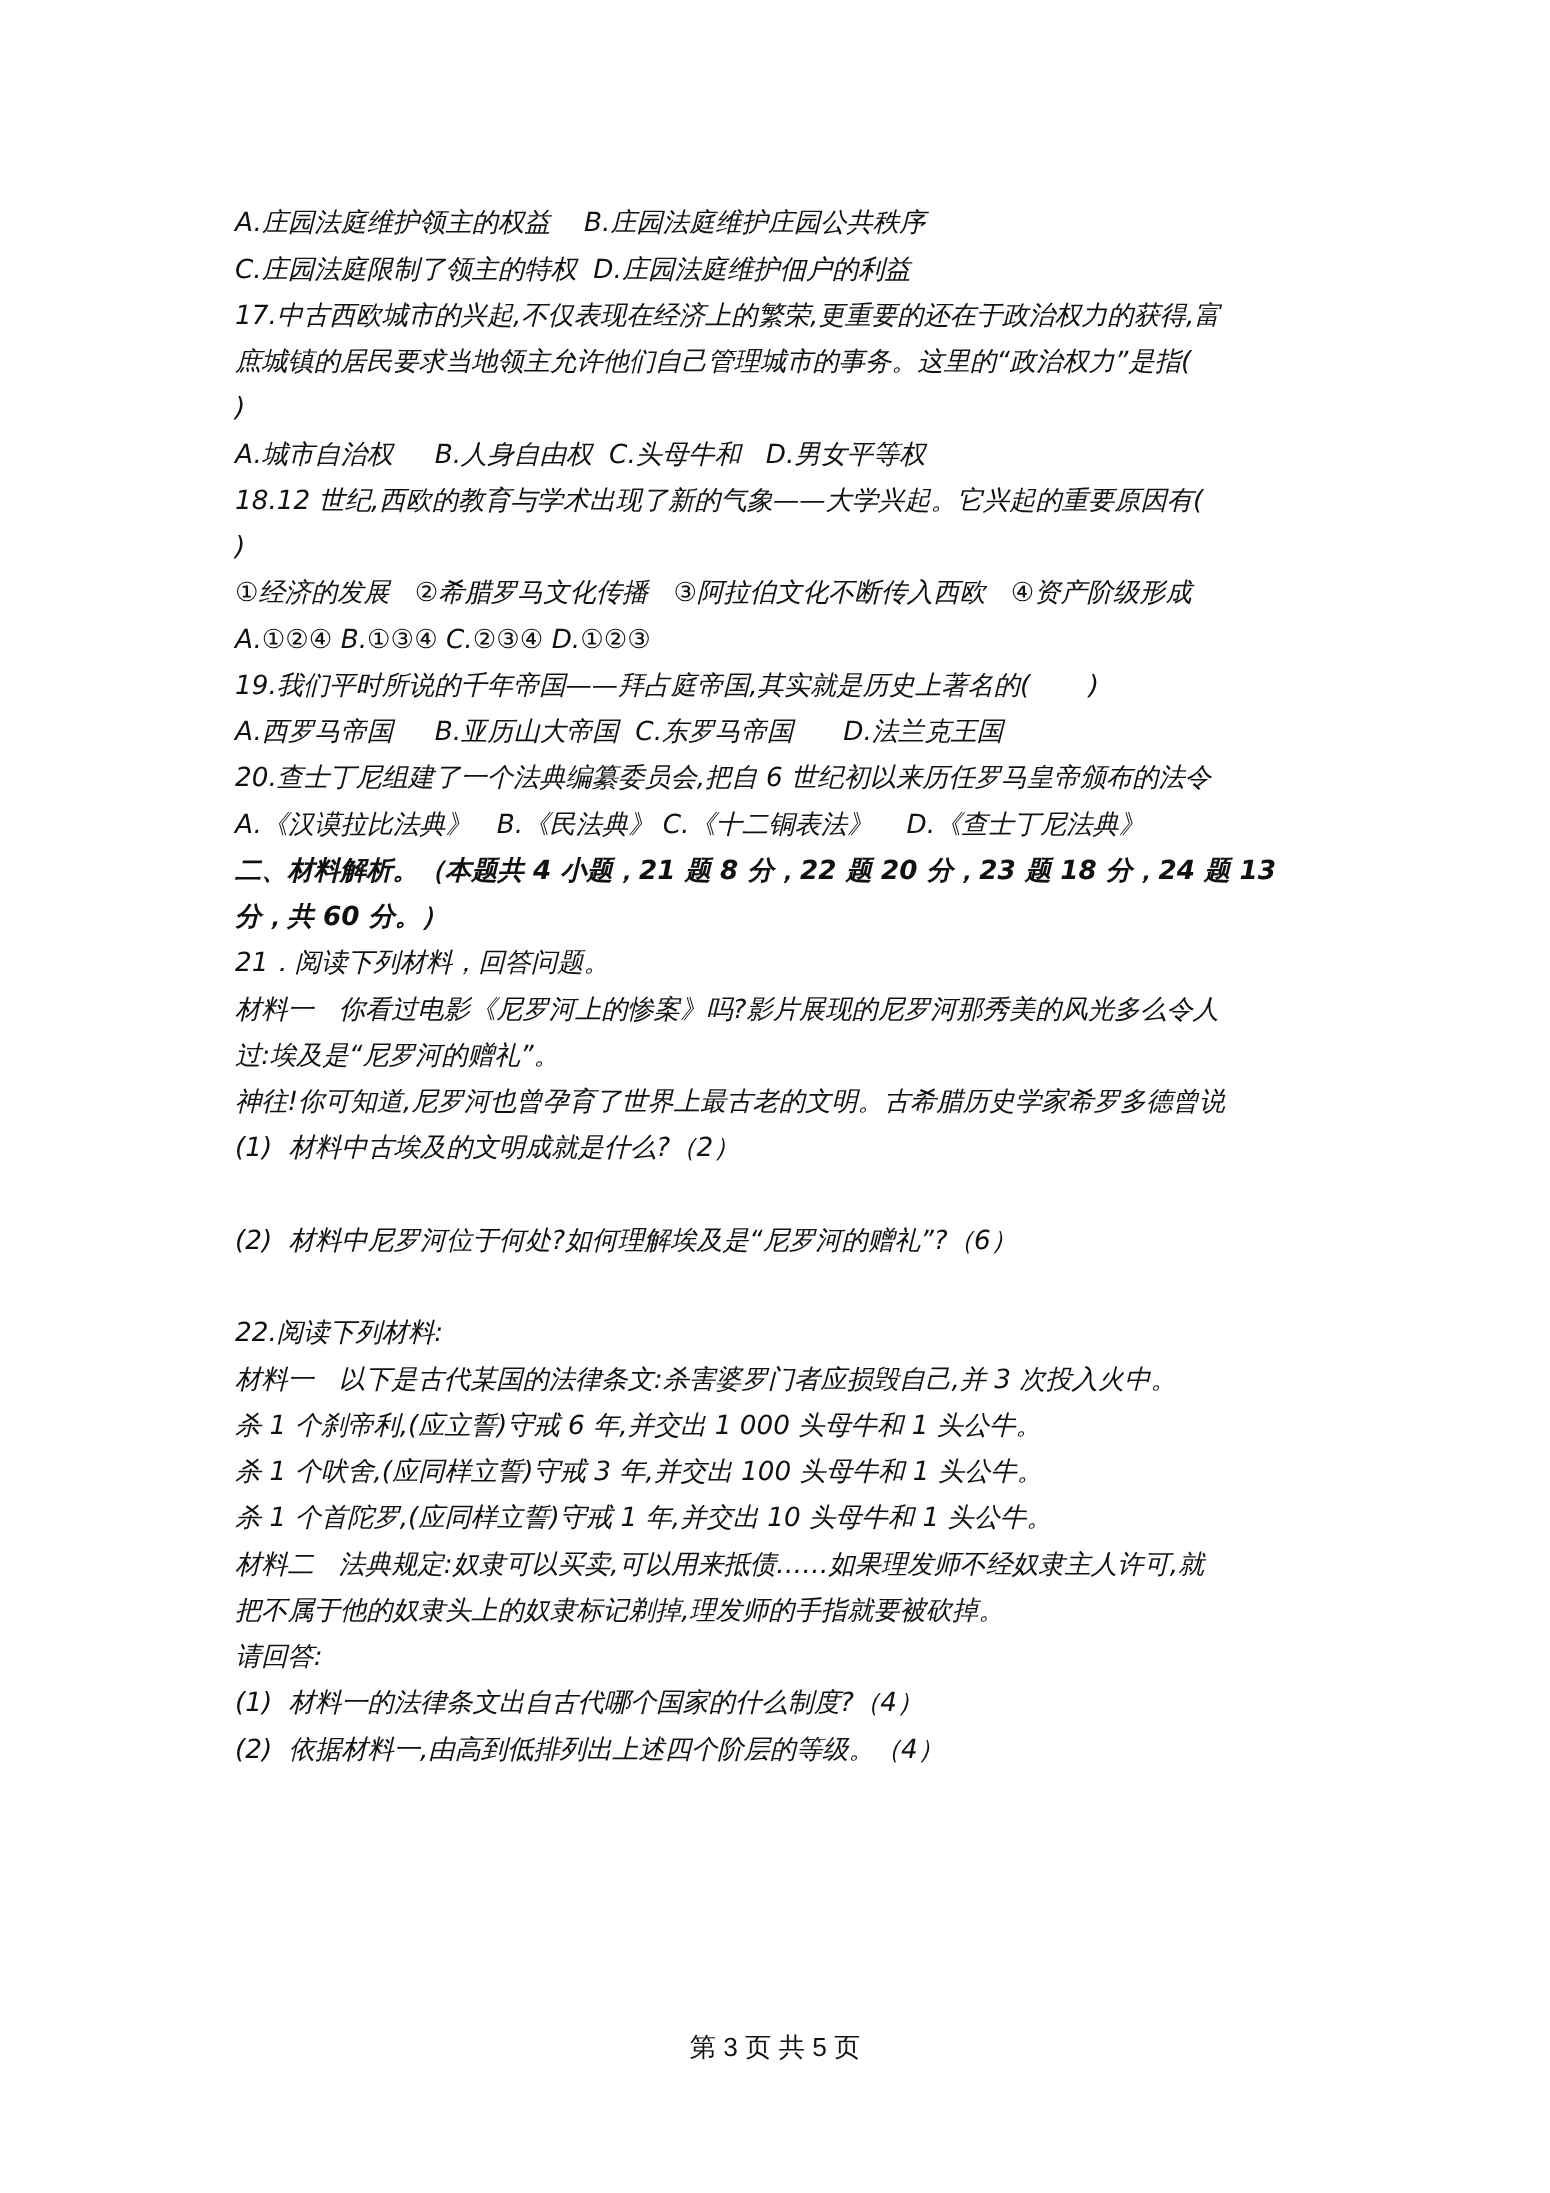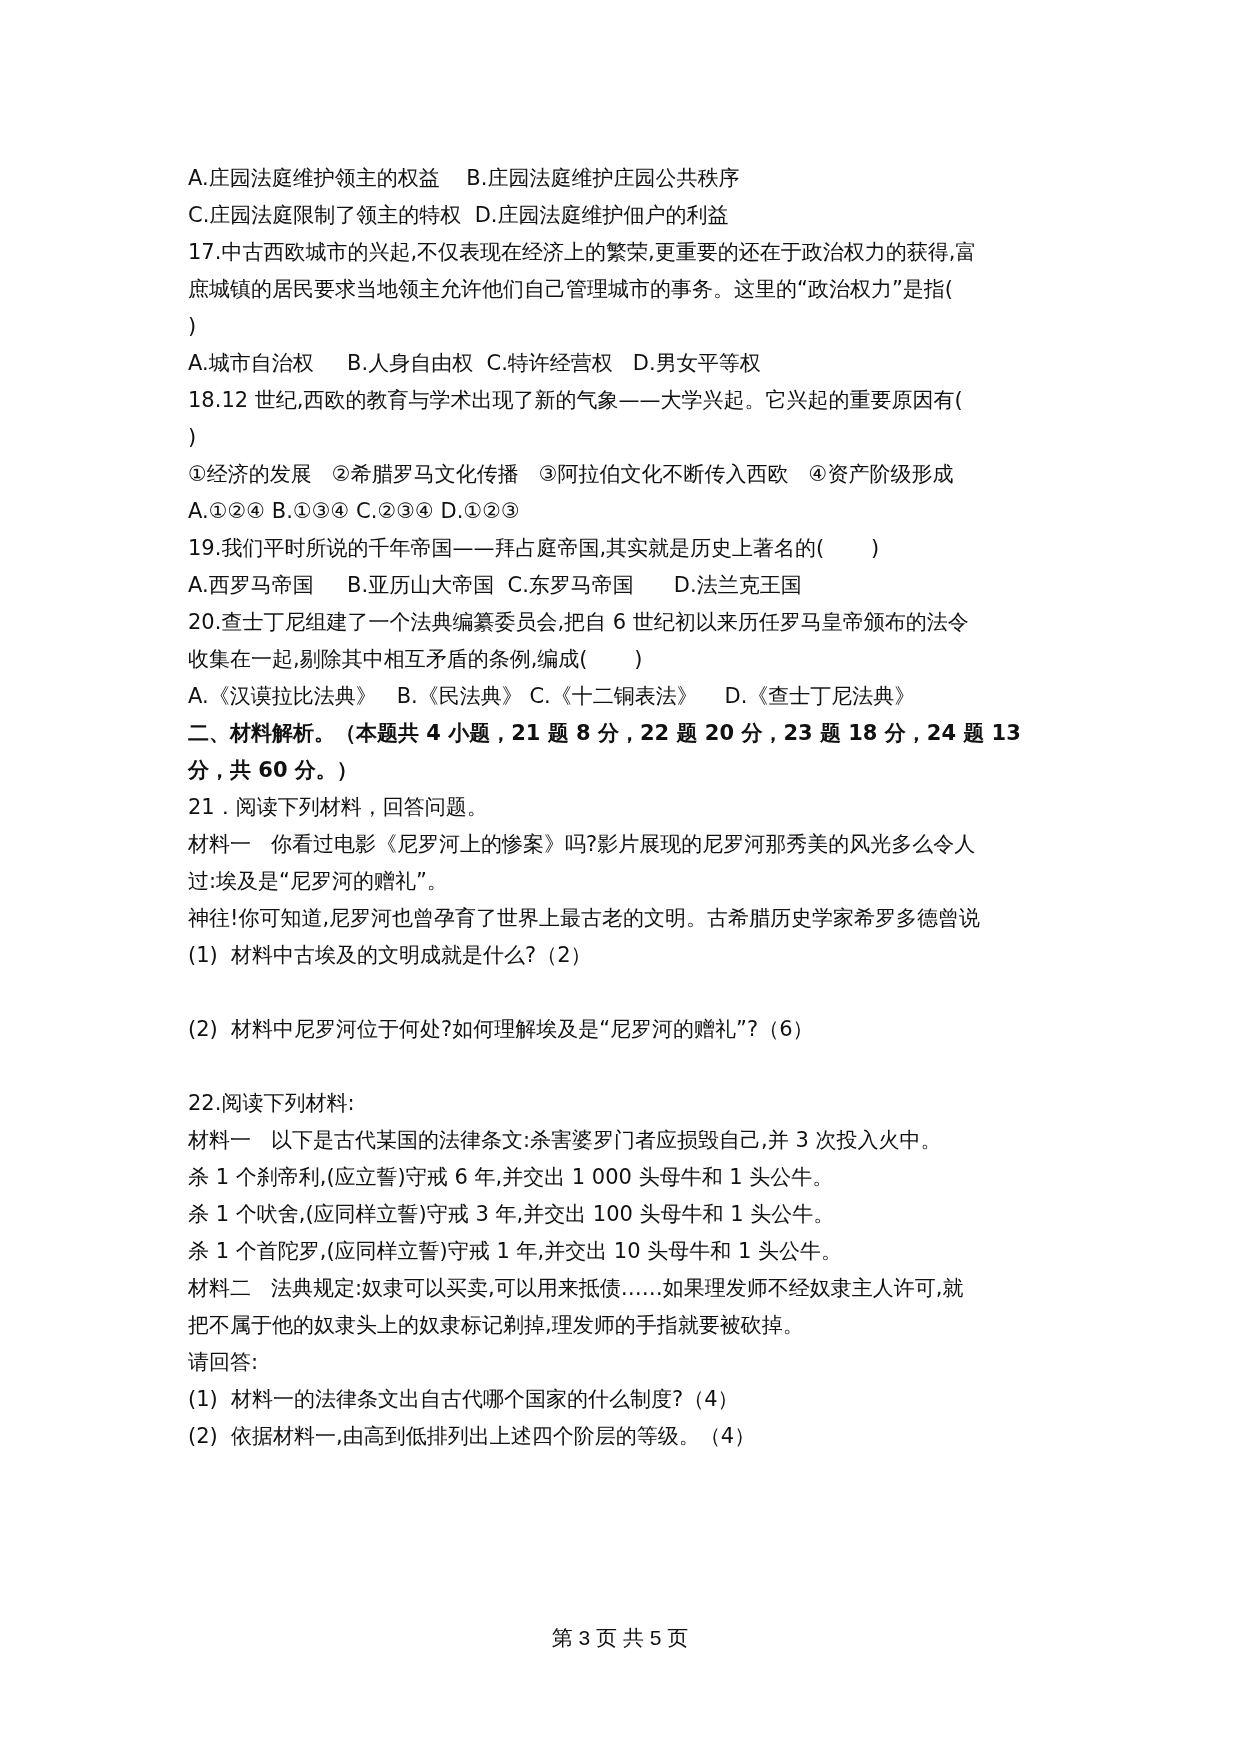--- a/index.html
+++ b/index.html
@@ -1,21 +1,21 @@
 <!DOCTYPE html>
 <html><head>
 <meta charset="utf-8">
 <style>
   html, body { margin: 0; padding: 0; background: #ffffff; }
   body {
     width: 1240px; height: 1754px; position: relative; overflow: hidden;
     font-family: "DejaVu Sans", "Liberation Sans", sans-serif;
     color: #111111;
   }
-  .page { position: absolute; left: 188px; top: 160px; width: 880px; }
+  .page { position: absolute; left: 188px; top: 160px; width: 880px; font-style: italic; }
   .line {
     font-size: 21px; line-height: 37px; height: 37px;
     white-space: pre; letter-spacing: 0px;
   }
   .bold { font-weight: bold; }
   .gap { height: 37px; }
   .footer {
     position: absolute; left: 0; width: 1240px; top: 1624px;
     text-align: center; font-family: Liberation Sans, sans-serif;
     font-size: 21px; color: #111;
@@ -25,32 +25,31 @@
 <body>
 
 <div class="page">
 
   <div class="line">A.庄园法庭维护领主的权益    B.庄园法庭维护庄园公共秩序</div>
   <div class="line">C.庄园法庭限制了领主的特权  D.庄园法庭维护佃户的利益</div>
 
   <div class="line">17.中古西欧城市的兴起,不仅表现在经济上的繁荣,更重要的还在于政治权力的获得,富</div>
   <div class="line">庶城镇的居民要求当地领主允许他们自己管理城市的事务。这里的“政治权力”是指(</div>
   <div class="line">)</div>
-  <div class="line">A.城市自治权     B.人身自由权  C.特许经营权   D.男女平等权</div>
+  <div class="line">A.城市自治权     B.人身自由权  C.头母牛和   D.男女平等权</div>
 
   <div class="line">18.12 世纪,西欧的教育与学术出现了新的气象——大学兴起。它兴起的重要原因有(</div>
   <div class="line">)</div>
   <div class="line">①经济的发展   ②希腊罗马文化传播   ③阿拉伯文化不断传入西欧   ④资产阶级形成</div>
   <div class="line">A.①②④ B.①③④ C.②③④ D.①②③</div>
 
   <div class="line">19.我们平时所说的千年帝国——拜占庭帝国,其实就是历史上著名的(       )</div>
   <div class="line">A.西罗马帝国     B.亚历山大帝国  C.东罗马帝国      D.法兰克王国</div>
 
   <div class="line">20.查士丁尼组建了一个法典编纂委员会,把自 6 世纪初以来历任罗马皇帝颁布的法令</div>
-  <div class="line">收集在一起,剔除其中相互矛盾的条例,编成(       )</div>
   <div class="line">A.《汉谟拉比法典》   B.《民法典》 C.《十二铜表法》    D.《查士丁尼法典》</div>
 
   <div class="line bold">二、材料解析。（本题共 4 小题，21 题 8 分，22 题 20 分，23 题 18 分，24 题 13</div>
   <div class="line bold">分，共 60 分。）</div>
 
   <div class="line">21．阅读下列材料，回答问题。</div>
   <div class="line">材料一   你看过电影《尼罗河上的惨案》吗?影片展现的尼罗河那秀美的风光多么令人</div>
   <div class="line">过:埃及是“尼罗河的赠礼”。</div>
   <div class="line">神往!你可知道,尼罗河也曾孕育了世界上最古老的文明。古希腊历史学家希罗多德曾说</div>
   <div class="line">(1)  材料中古埃及的文明成就是什么?（2）</div>

